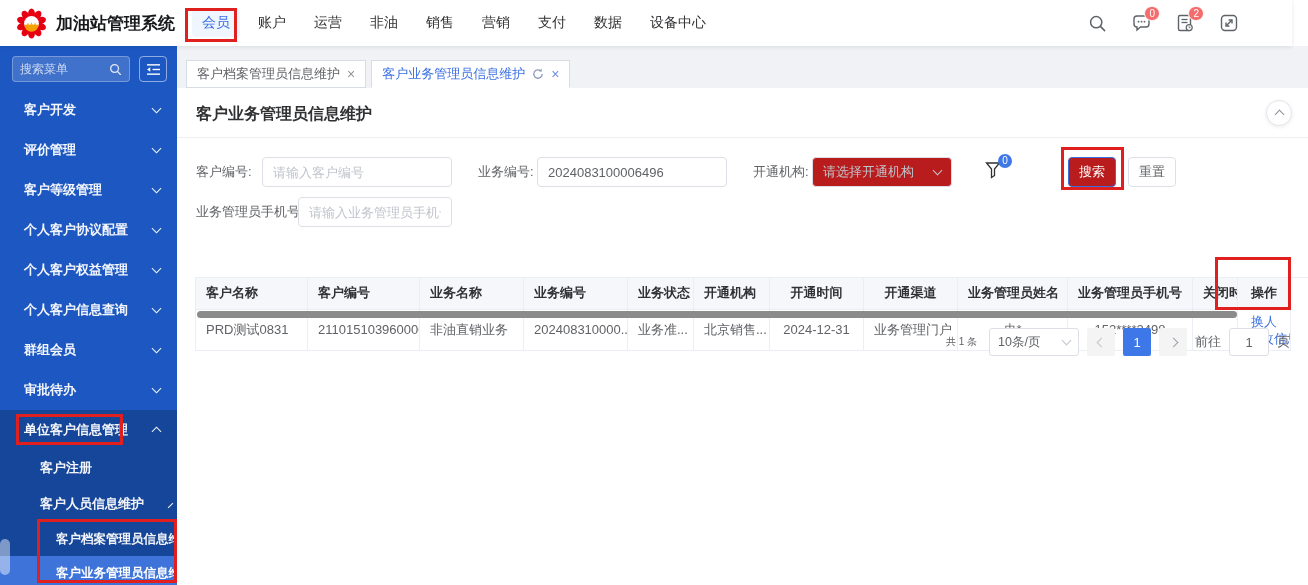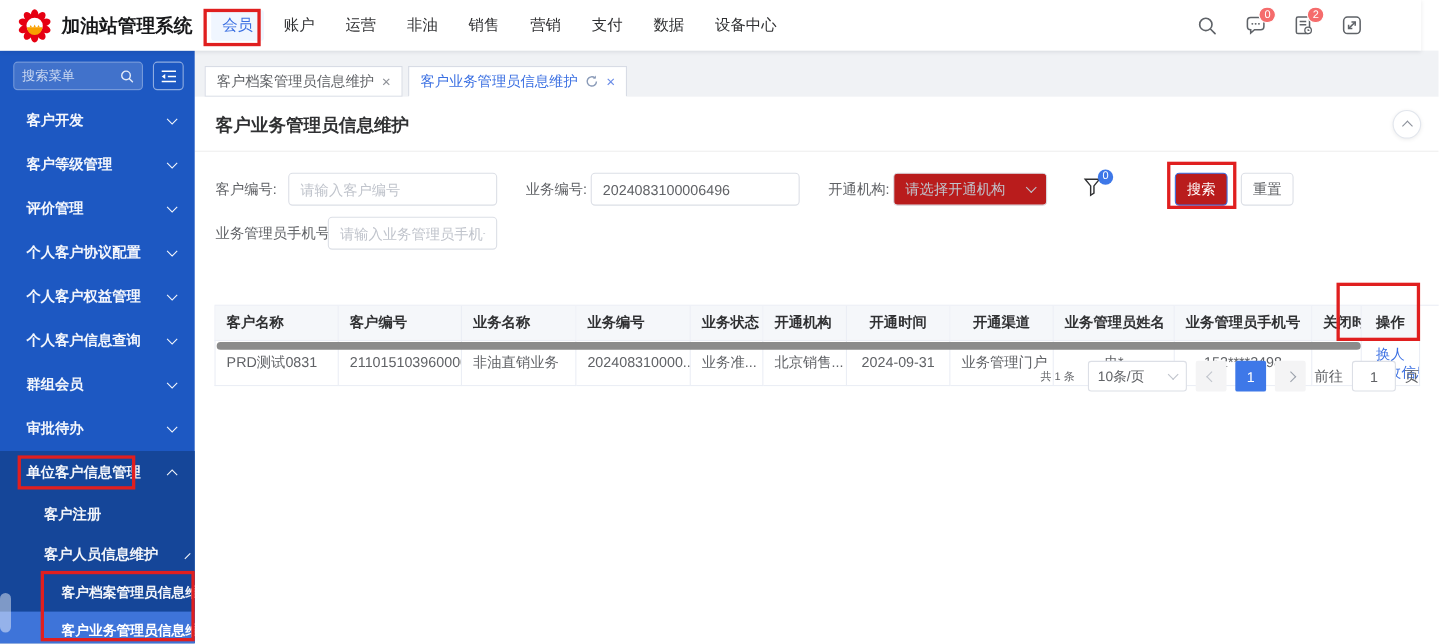--- a/index.html
+++ b/index.html
@@ -201,25 +201,25 @@
             <path d="M4.5 4.5 L1 7 L4.5 9.5 z" fill="#fff"></path>
           </svg>
       </div>
     </div>
     <div class="side-menu">
       <div class="side-item">
           <span>客户开发</span>
           <span class="chev down"></span>
         </div>
       <div class="side-item">
+          <span>评价管理</span>
+          <span class="chev down"></span>
+        </div>
+      <div class="side-item">
           <span>客户等级管理</span>
-          <span class="chev down"></span>
-        </div>
-      <div class="side-item">
-          <span>评价管理</span>
           <span class="chev down"></span>
         </div>
       <div class="side-item">
           <span>个人客户协议配置</span>
           <span class="chev down"></span>
         </div>
       <div class="side-item">
           <span>个人客户权益管理</span>
           <span class="chev down"></span>
         </div>
@@ -332,21 +332,21 @@
             <th>关闭时间</th>
             <th class="c">操作</th>
           </tr>
           <tr>
             <td>PRD测试0831</td>
             <td>2110151039600001</td>
             <td>非油直销业务</td>
             <td>202408310000...</td>
             <td>业务准...</td>
             <td>北京销售...</td>
-            <td class="c">2024-09-31</td>
+            <td class="c">2024-12-31</td>
             <td class="c">业务管理门户</td>
             <td class="c">史*</td>
             <td class="c">152****2498</td>
             <td></td>
             <td class="c">
               <span class="action-link">换人</span>
               <span class="action-link">修改信息</span>
             </td>
           </tr>
         </tbody>

